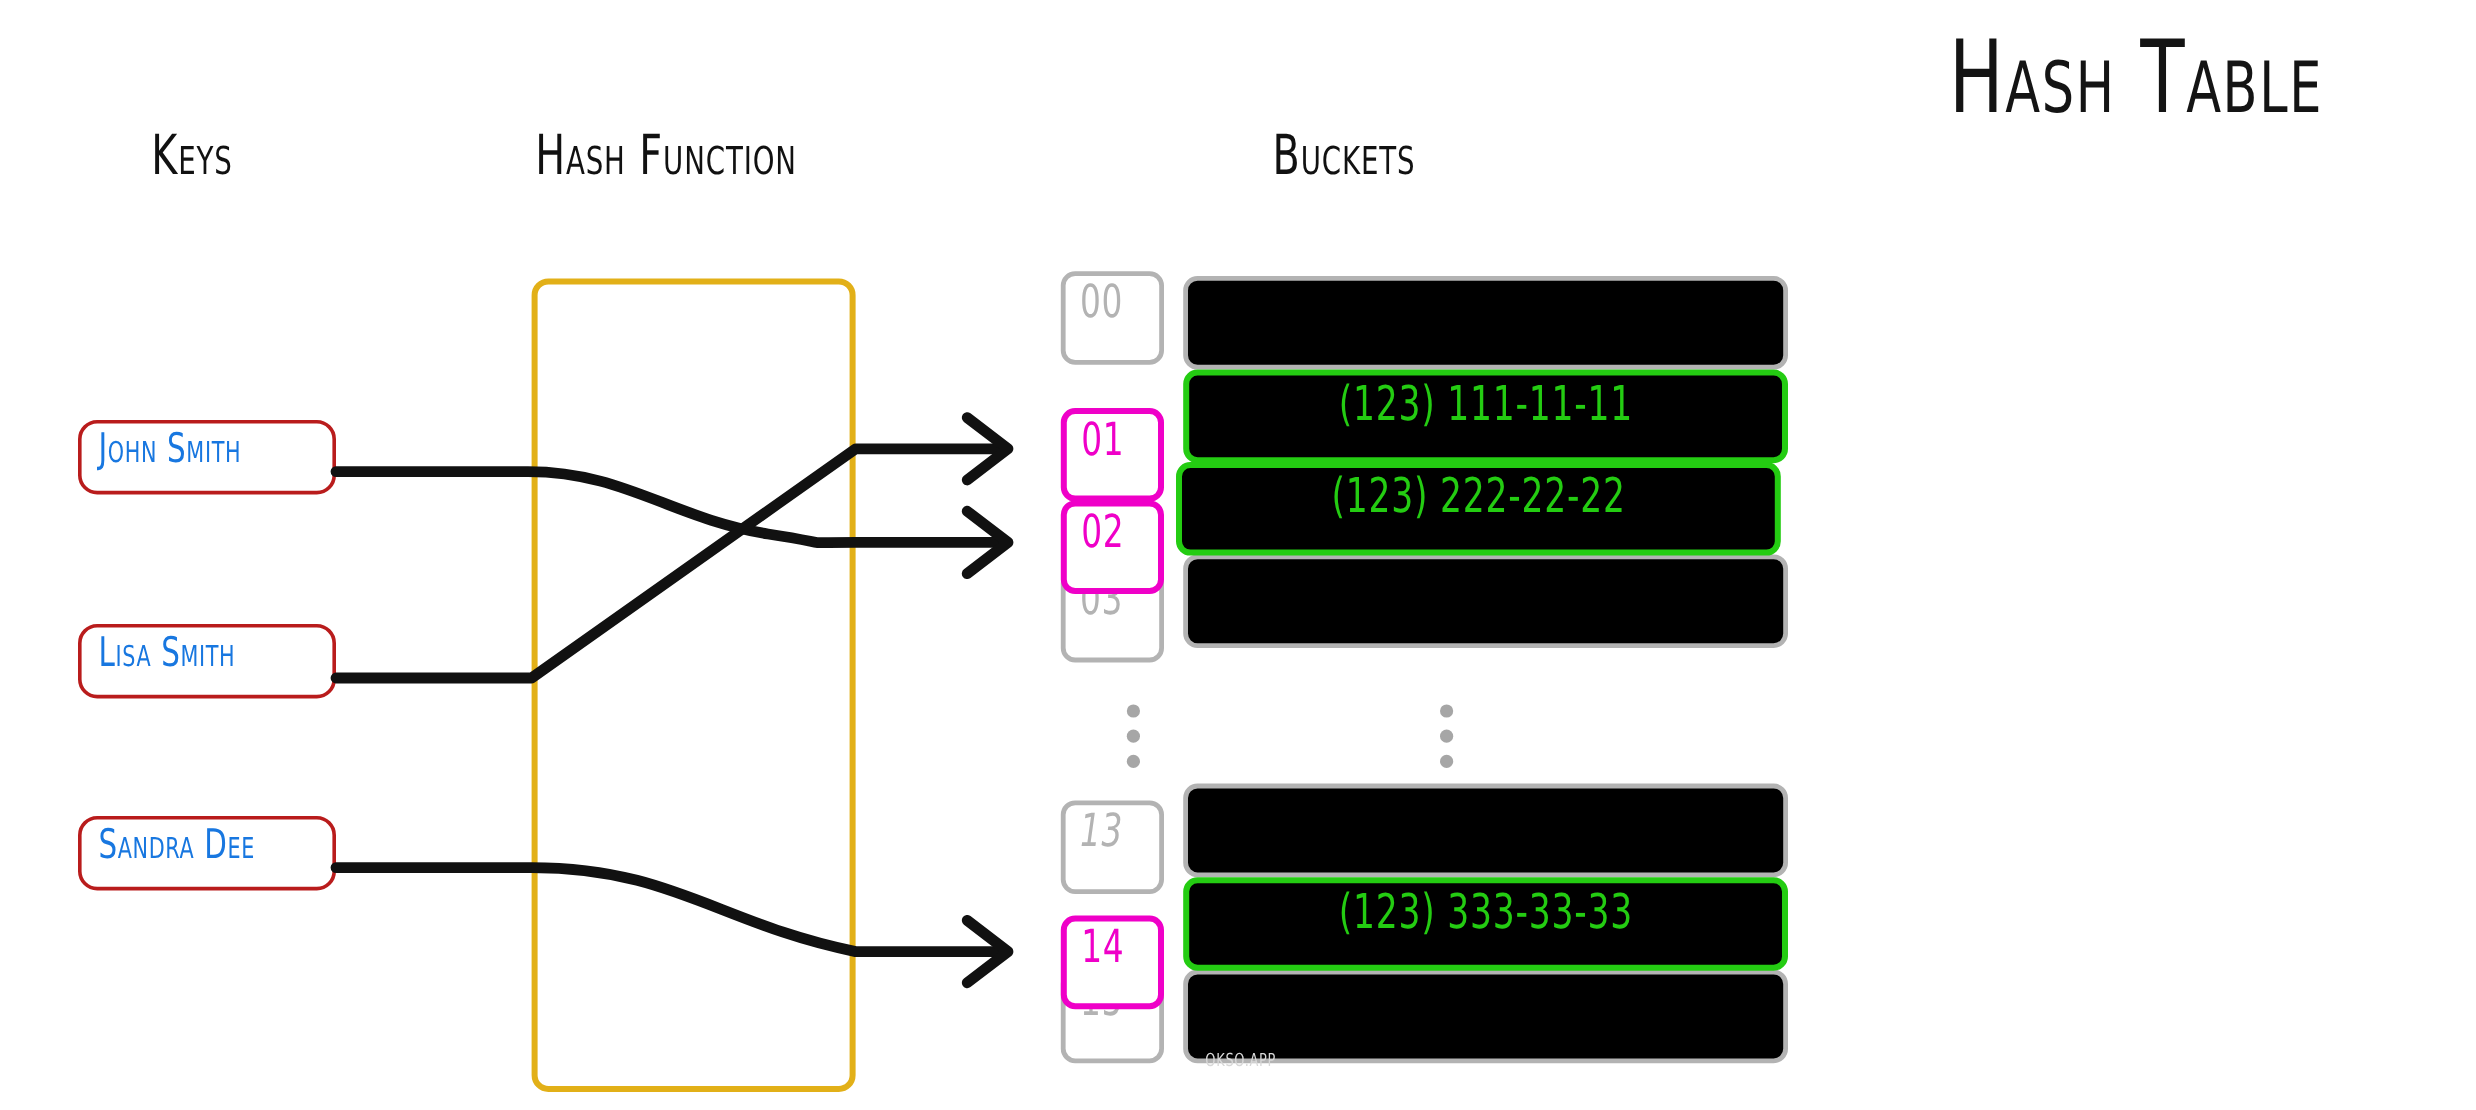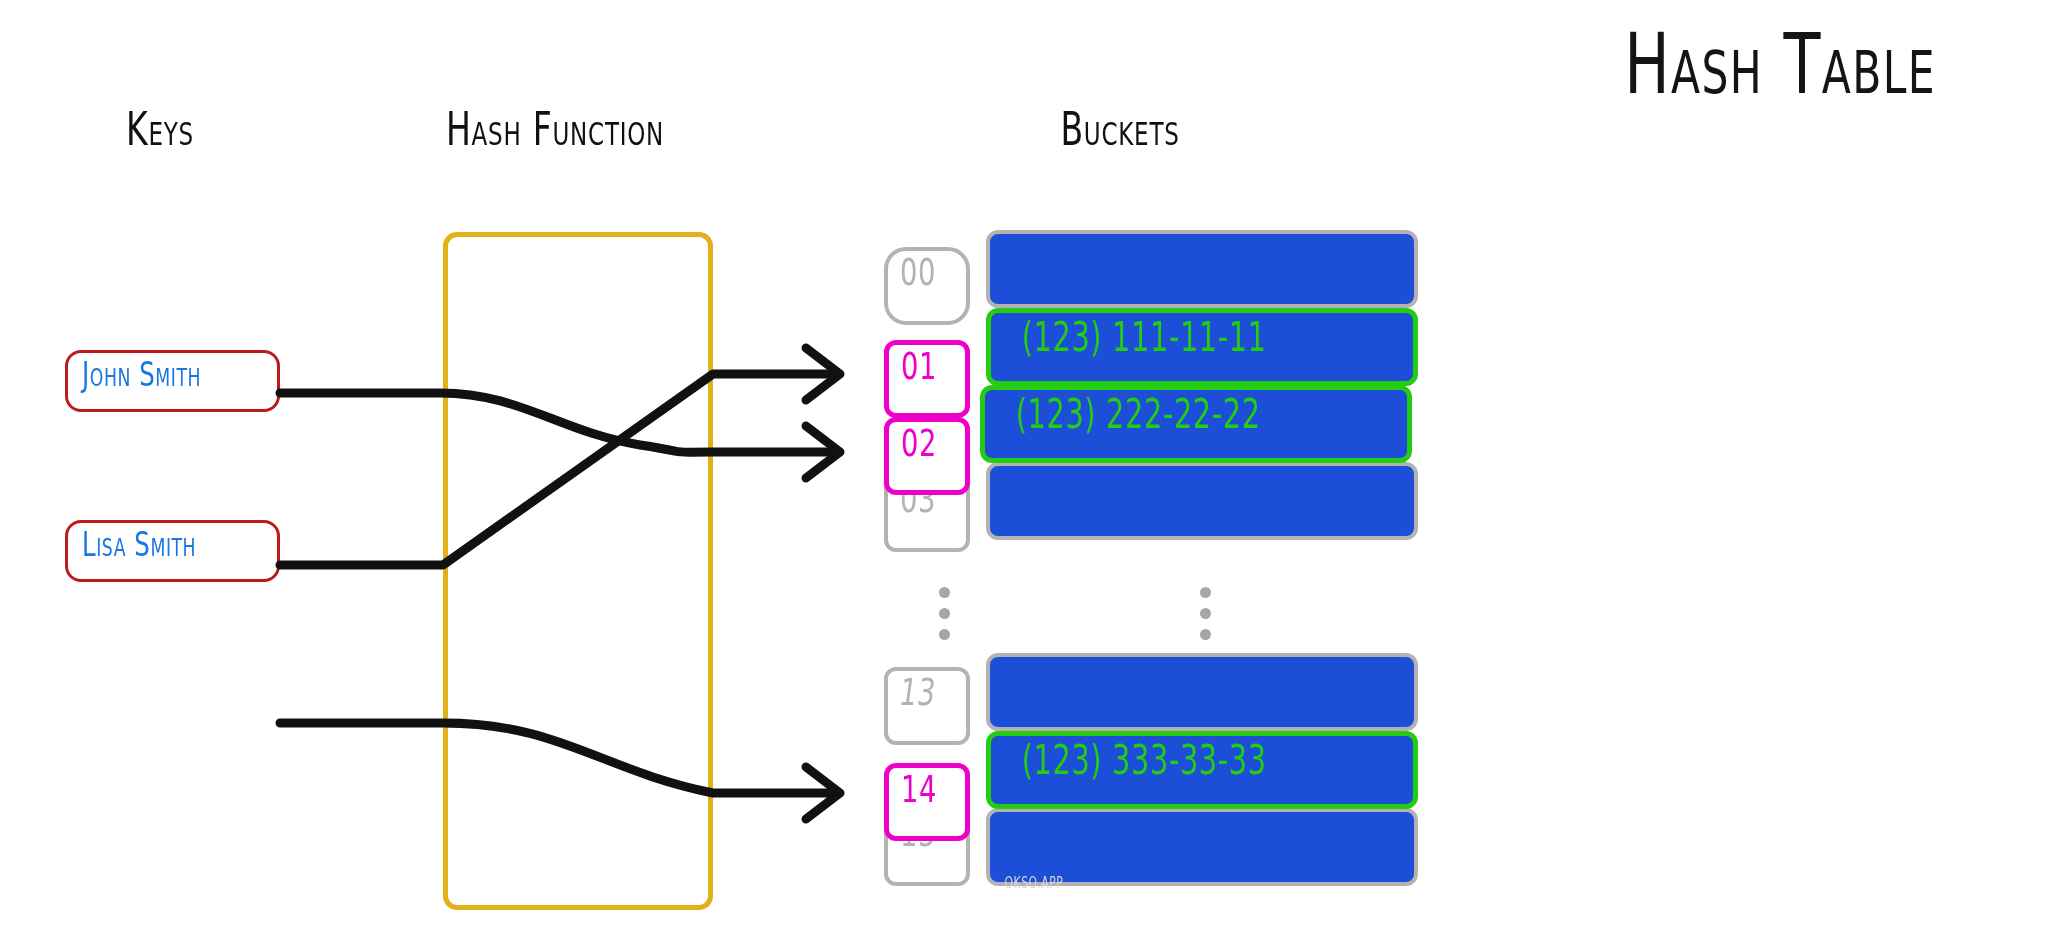--- a/index.html
+++ b/index.html
@@ -113,25 +113,26 @@
   .idx-cell .idx-txt {
     display: inline-block;
     transform-origin: left top;
     padding-top: 2px;
   }
 
   
   .val-cell {
     position: absolute;
     box-sizing: border-box;
-    width: 432px;
+    width: 504px;
     height: 78px;
     border: 4px solid #b3b3b3;
     border-radius: 12px;
-    background: #1d4ed8;
+    background: #000000;
+    text-align: center;
     overflow: hidden;
   }
   .val-cell.filled {
     border-color: #24cc12;
     border-width: 5px;
     z-index: 2;
   }
   .val-txt {
     display: inline-block;
     color: #24cc12;
@@ -191,24 +192,27 @@
   <div class="hand" id="page-title">Hash Table</div>
 
   <div class="key-box" id="key-john">
     <span class="key-label hand">John Smith</span>
   </div>
 
   <div class="key-box" id="key-lisa">
     <span class="key-label hand">Lisa Smith</span>
   </div>
 
+  <div class="key-box" id="key-sandra">
+    <span class="key-label hand">Sandra Dee</span>
+  </div>
 
   <div id="hash-box"></div>
 
-  <div class="idx-cell" style="left:884px; top:247px;border-radius:22px;">
+  <div class="idx-cell" style="left:884px; top:226px;">
     <span class="idx-txt hand">00</span></div>
 
   <div class="idx-cell filled" style="left:884px; top:308px;">
     <span class="idx-txt hand">01</span></div>
 
   <div class="idx-cell filled" style="left:884px; top:385px;">
     <span class="idx-txt hand">02</span></div>
 
   <div class="idx-cell" style="left:884px; top:462px;margin-top:12px;">
     <span class="idx-txt hand">03</span></div>

